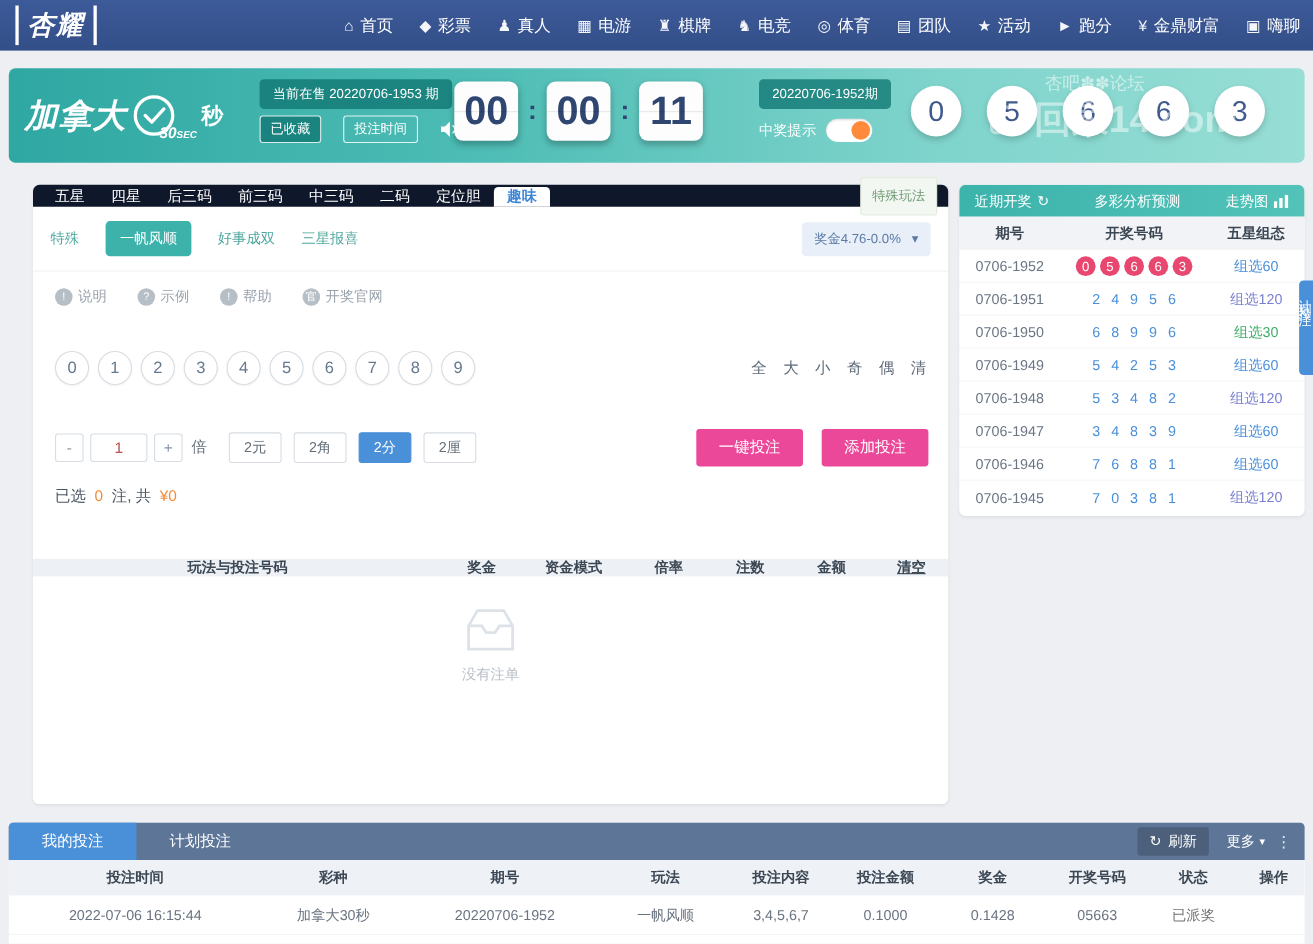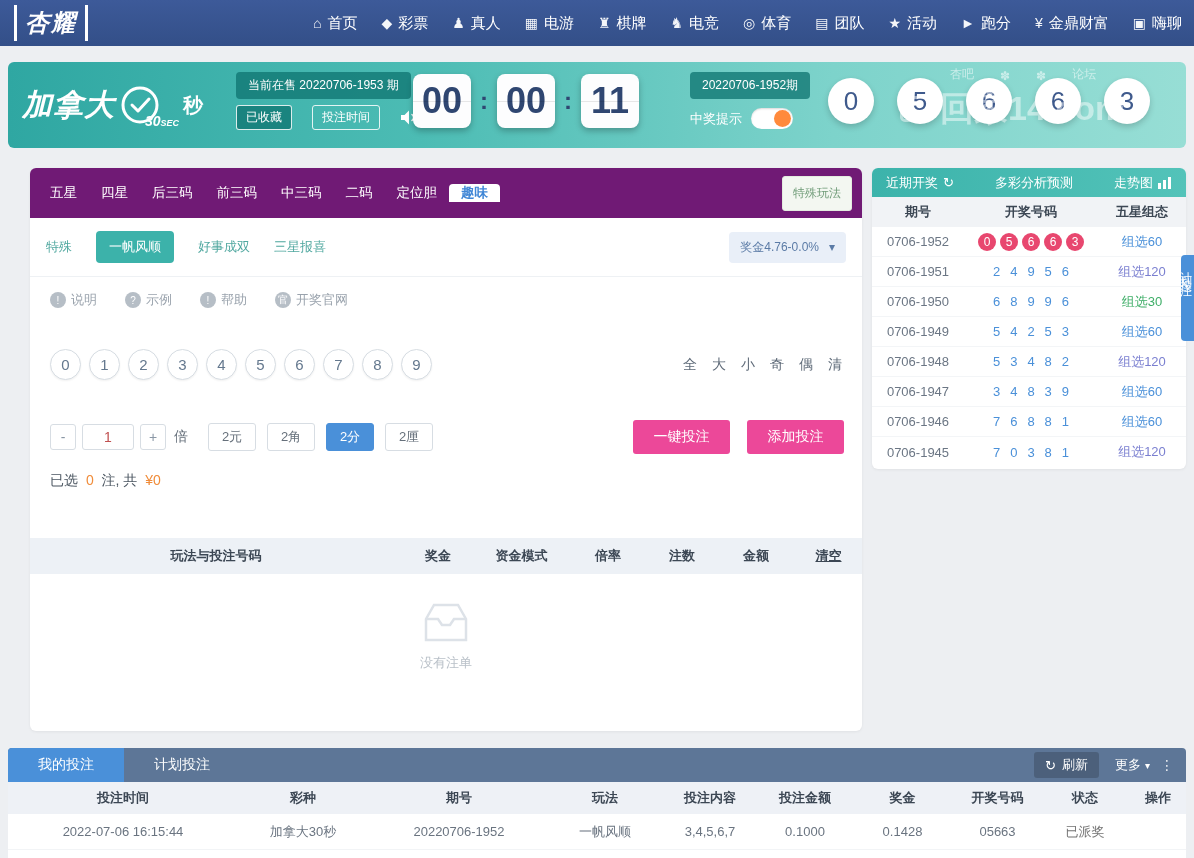--- a/index.html
+++ b/index.html
@@ -40,30 +40,30 @@
   .colon { font-size:24px; font-weight:bold; color:#2f4671; margin:0 9px; }
   .last-period-pill { position:absolute; left:682px; top:10px; background:rgba(16,118,114,.78); color:#fff;
     font-size:12px; padding:5px 12px; border-radius:4px; }
   .wintip-row { position:absolute; left:682px; top:46px; display:flex; align-items:center; gap:9px; color:#fff; font-size:13px; }
   .toggle { width:42px; height:21px; border-radius:11px; background:#fff; position:relative; cursor:pointer;
     box-shadow:inset 0 1px 2px rgba(0,0,0,.15); }
   .toggle::after { content:""; position:absolute; right:2px; top:2px; width:17px; height:17px; border-radius:50%; background:#ff8a3c; }
   .result-balls { position:absolute; left:820px; top:16px; display:flex; gap:23px; }
   .result-ball { width:46px; height:46px; border-radius:50%; background:#fff; color:#3f5a8c; font-size:26px;
     display:flex; align-items:center; justify-content:center; box-shadow:0 3px 6px rgba(0,0,0,.18); }
-  .wm-top { position:absolute; left:942px; top:4px; color:rgba(255,255,255,.55); font-size:12px;
-    display:flex; gap:26px; align-items:flex-end; pointer-events:none; z-index:5; }
+  .wm-top { position:absolute; left:942px; top:4px; color:rgba(255,255,255,.55); font-size:16px;
+    display:flex; align-items:flex-start; pointer-events:none; z-index:5; }
   .wm-site { position:absolute; left:892px; top:24px; display:flex; align-items:center; gap:8px;
     color:rgba(255,255,255,.48); font-size:34px; font-weight:bold; pointer-events:none; z-index:5; }
   .wm-cam { width:32px; height:26px; border:3px solid rgba(255,255,255,.48); border-radius:5px; }
 
   
   .main-panel { position:absolute; left:30px; top:168px; width:832px; height:563px; background:#fff;
     border-radius:6px; box-shadow:0 1px 3px rgba(0,0,0,.06); }
-  .play-tabs { height:50px; background:#701a75; border-radius:6px 6px 0 0; display:flex; align-items:center; padding-left:8px; }
+  .play-tabs { height:20px; background:#0f172a; border-radius:6px 6px 0 0; display:flex; align-items:flex-end; padding-left:8px; }
   .play-tab { padding:0 12px; color:#fff; font-size:13.5px; display:flex; align-items:center; cursor:pointer; }
   .play-tab.active { background:#fff; color:#3f86d6; border-radius:4px 4px 0 0; font-weight:bold; }
   .special-play { margin-left:auto; align-self:center; margin-right:10px; background:#f3f7f1; color:#6f9b77;
     font-size:12px; padding:8px 10px; border-radius:3px; border:1px solid #e3ecdf; cursor:pointer; }
   .sub-tabs { display:flex; align-items:center; padding:13px 16px; border-bottom:1px solid #eef1f4; }
   .sub-tab { font-size:13px; color:#4fa79f; margin-right:24px; cursor:pointer; }
   .sub-tab.active { background:#3cb2aa; color:#fff; padding:7px 13px; border-radius:4px; }
   .bonus-select { margin-left:auto; background:#e9eff8; color:#5b7ba6; font-size:12px; padding:7px 11px;
     border-radius:4px; display:flex; gap:10px; align-items:center; cursor:pointer; }
   .helper-row { display:flex; align-items:center; gap:28px; padding:14px 20px 6px; }
@@ -83,21 +83,21 @@
     color:#c05050; font-size:14px; margin:0 6px; outline:none; }
   .times-label { color:#66707b; font-size:14px; margin:0 20px 0 8px; }
   .unit-btn { min-width:48px; height:28px; border:1px solid #d7dde3; background:#fff; color:#66707b; font-size:13px;
     border-radius:3px; margin-right:11px; }
   .unit-btn.active { background:#4a90d9; border-color:#4a90d9; color:#fff; }
   .action-btns { margin-left:auto; display:flex; gap:17px; }
   .action-btn { width:97px; height:34px; background:#ec4899; color:#fff; border:none; border-radius:3px; font-size:14px; }
   .summary-row { padding:18px 20px 0; font-size:14px; color:#4a5560; }
   .summary-row .orange { color:#f08c3a; margin:0 4px; }
   .bet-table { margin-top:48px; }
-  .bt-header { display:flex; background:#edf1f6; height:36px; align-items:center; color:#3c4754; font-size:13px; font-weight:bold; }
+  .bt-header { display:flex; background:#edf1f6; height:16px; align-items:center; color:#3c4754; font-size:13px; font-weight:bold; }
   .bt-header span { text-align:center; }
   .bc0{flex:0 0 372px;} .bc1{flex:0 0 72px;} .bc2{flex:0 0 95px;} .bc3{flex:0 0 78px;}
   .bc4{flex:0 0 70px;} .bc5{flex:0 0 78px;} .bc6{flex:1;text-decoration:underline;}
   .empty-state { display:flex; flex-direction:column; align-items:center; padding:26px 0 0; color:#b9c0c8; font-size:13px; gap:8px; }
 
   
   .sidebar { position:absolute; left:872px; top:168px; width:314px; background:#fff; border-radius:6px;
     overflow:hidden; box-shadow:0 1px 3px rgba(0,0,0,.06); padding-bottom:2px; }
   .sidebar-tabs { height:29px; background:linear-gradient(90deg,#3cb3ab,#53c3b9); display:flex; align-items:center;
     justify-content:space-between; padding:0 14px; color:#fff; font-size:13px; }

